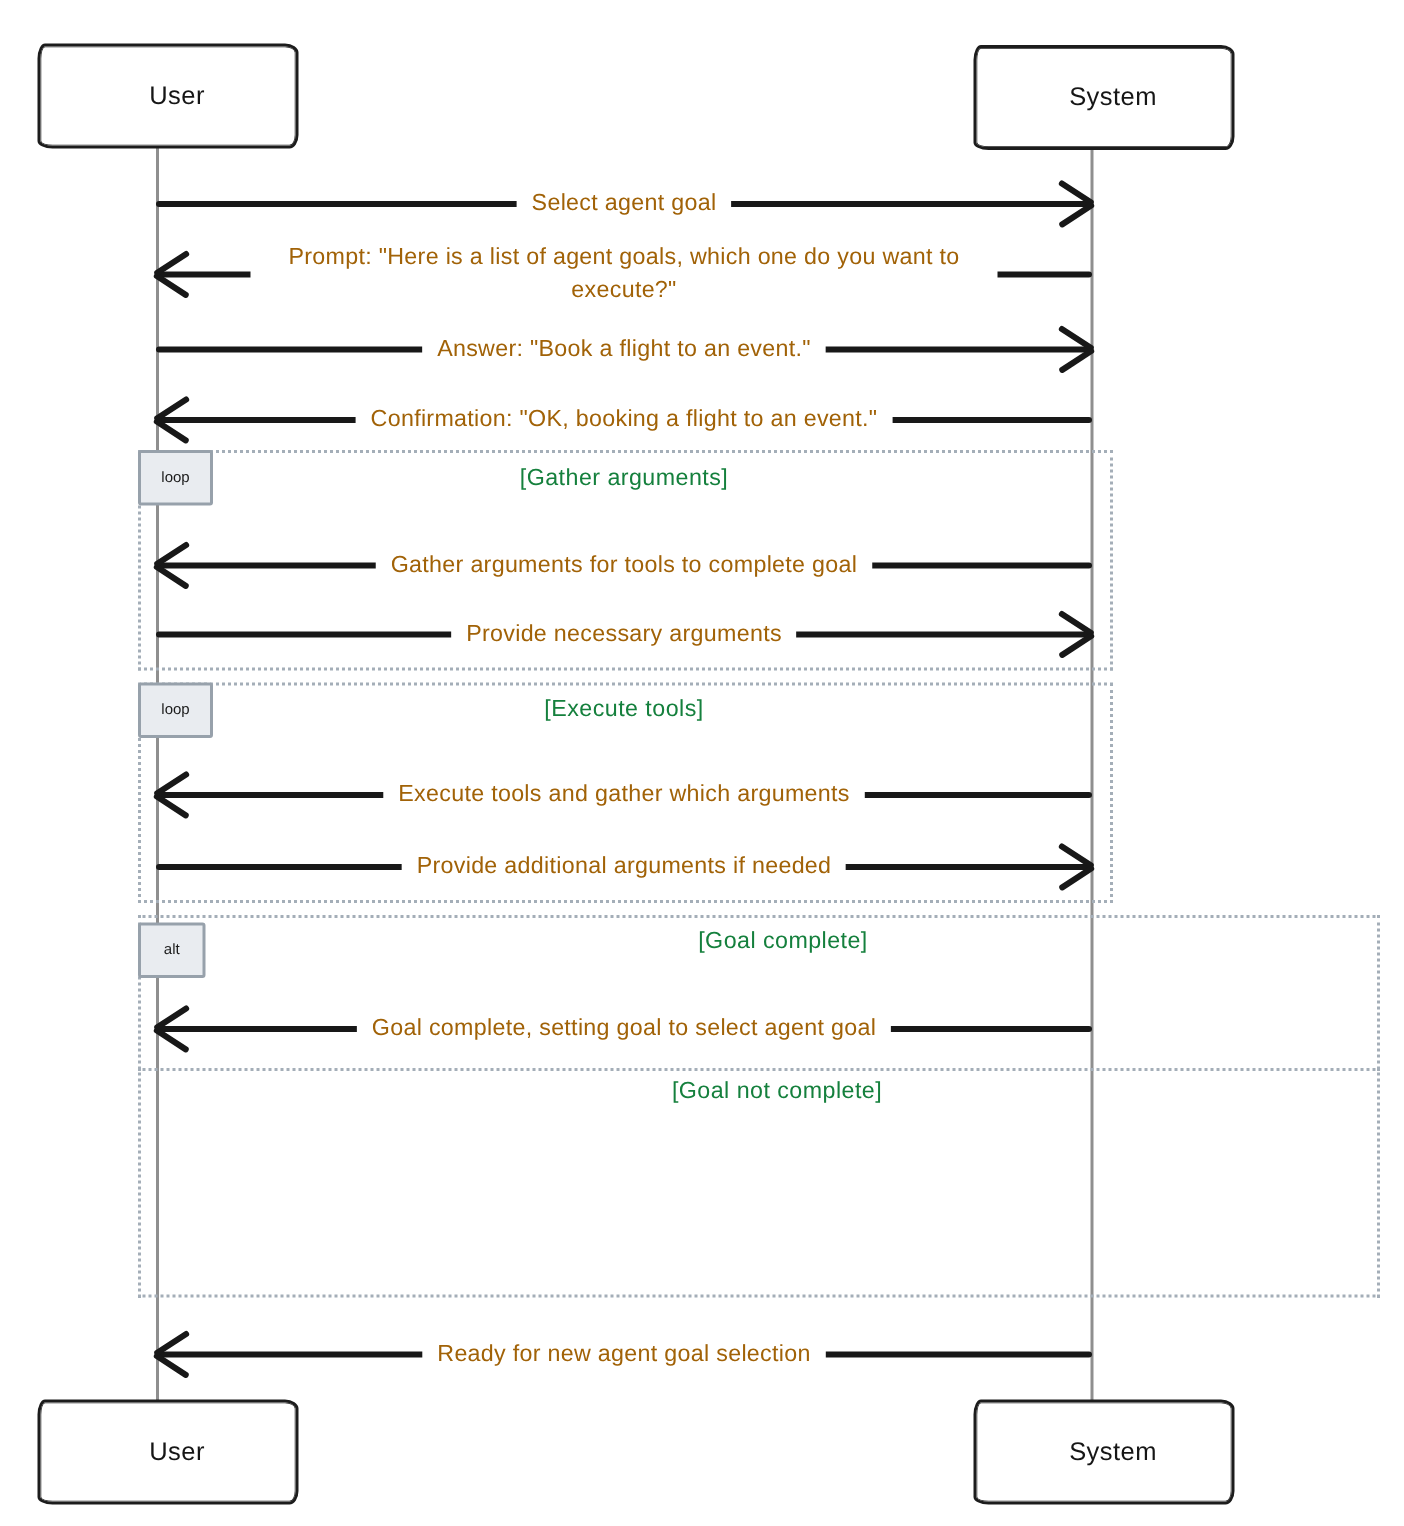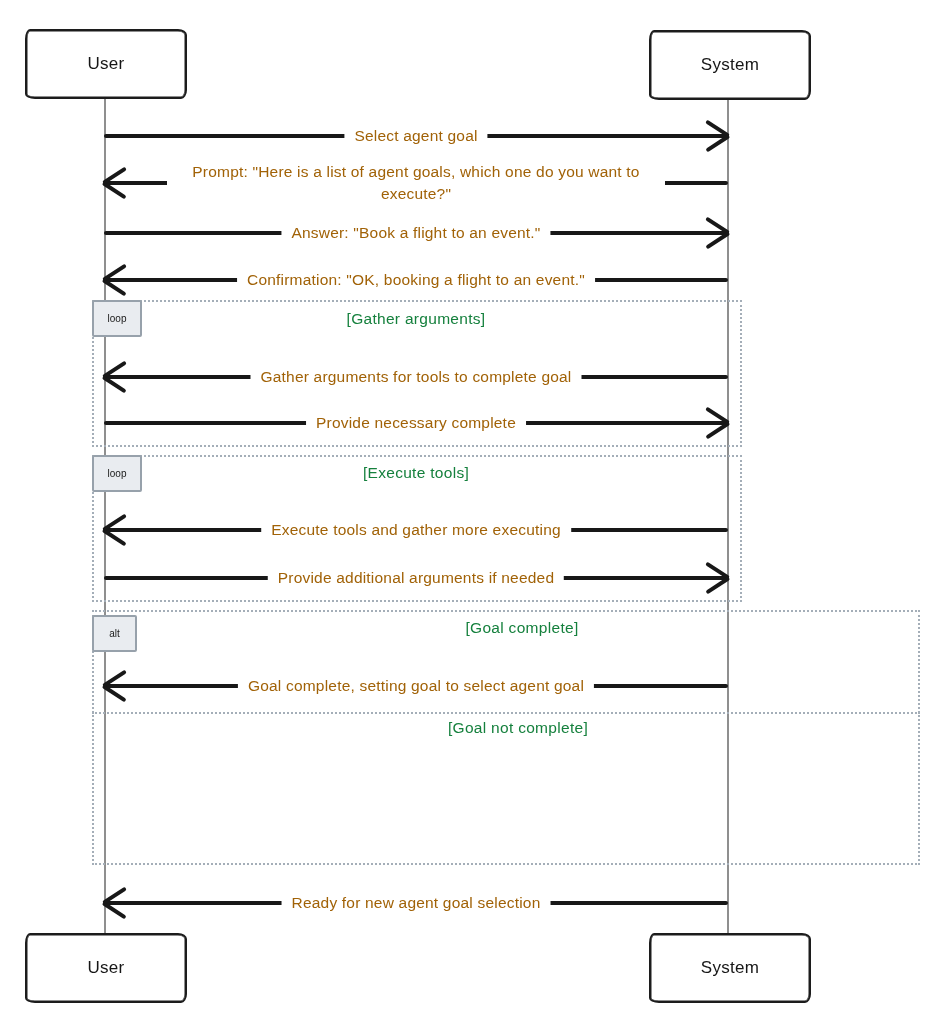--- a/index.html
+++ b/index.html
@@ -9,20 +9,21 @@
   }
 
   
   .actor {
     position:absolute; width:158px; height:66px; background:#fff;
     border:2.5px solid #1c1c1c;
     border-radius:5px 9px 6px 10px / 10px 6px 9px 5px;
     display:flex; align-items:center; justify-content:center;
     font-size:17px; letter-spacing:.3px;
     box-shadow:0 0 0 .5px #1c1c1c inset;
+    padding-left:12px;
   }
 
   
   .lifeline { position:absolute; width:2px; background:#8f8f8f; }
 
   
   .frame { position:absolute; border:2px dotted #a4aeb8; }
   .frame-tab {
     position:absolute; height:33px; background:#e9ecf0; border:2px solid #97a1ab;
     border-radius:2px; display:flex; align-items:center; justify-content:center;
@@ -124,27 +125,27 @@
 
   <div class="msg to-left" style="top:377px;">
     <div class="line"></div>
     <div class="head"></div>
     <div class="label">Gather arguments for tools to complete goal</div>
   </div>
 
   <div class="msg to-right" style="top:423px;">
     <div class="line"></div>
     <div class="head"></div>
-    <div class="label">Provide necessary complete</div>
+    <div class="label">Provide necessary arguments</div>
   </div>
 
   <div class="msg to-left" style="top:530px;">
     <div class="line"></div>
     <div class="head"></div>
-    <div class="label">Execute tools and gather more executing</div>
+    <div class="label">Execute tools and gather which arguments</div>
   </div>
 
   <div class="msg to-right" style="top:578px;">
     <div class="line"></div>
     <div class="head"></div>
     <div class="label">Provide additional arguments if needed</div>
   </div>
 
   <div class="msg to-left" style="top:686px;">
     <div class="line"></div>

